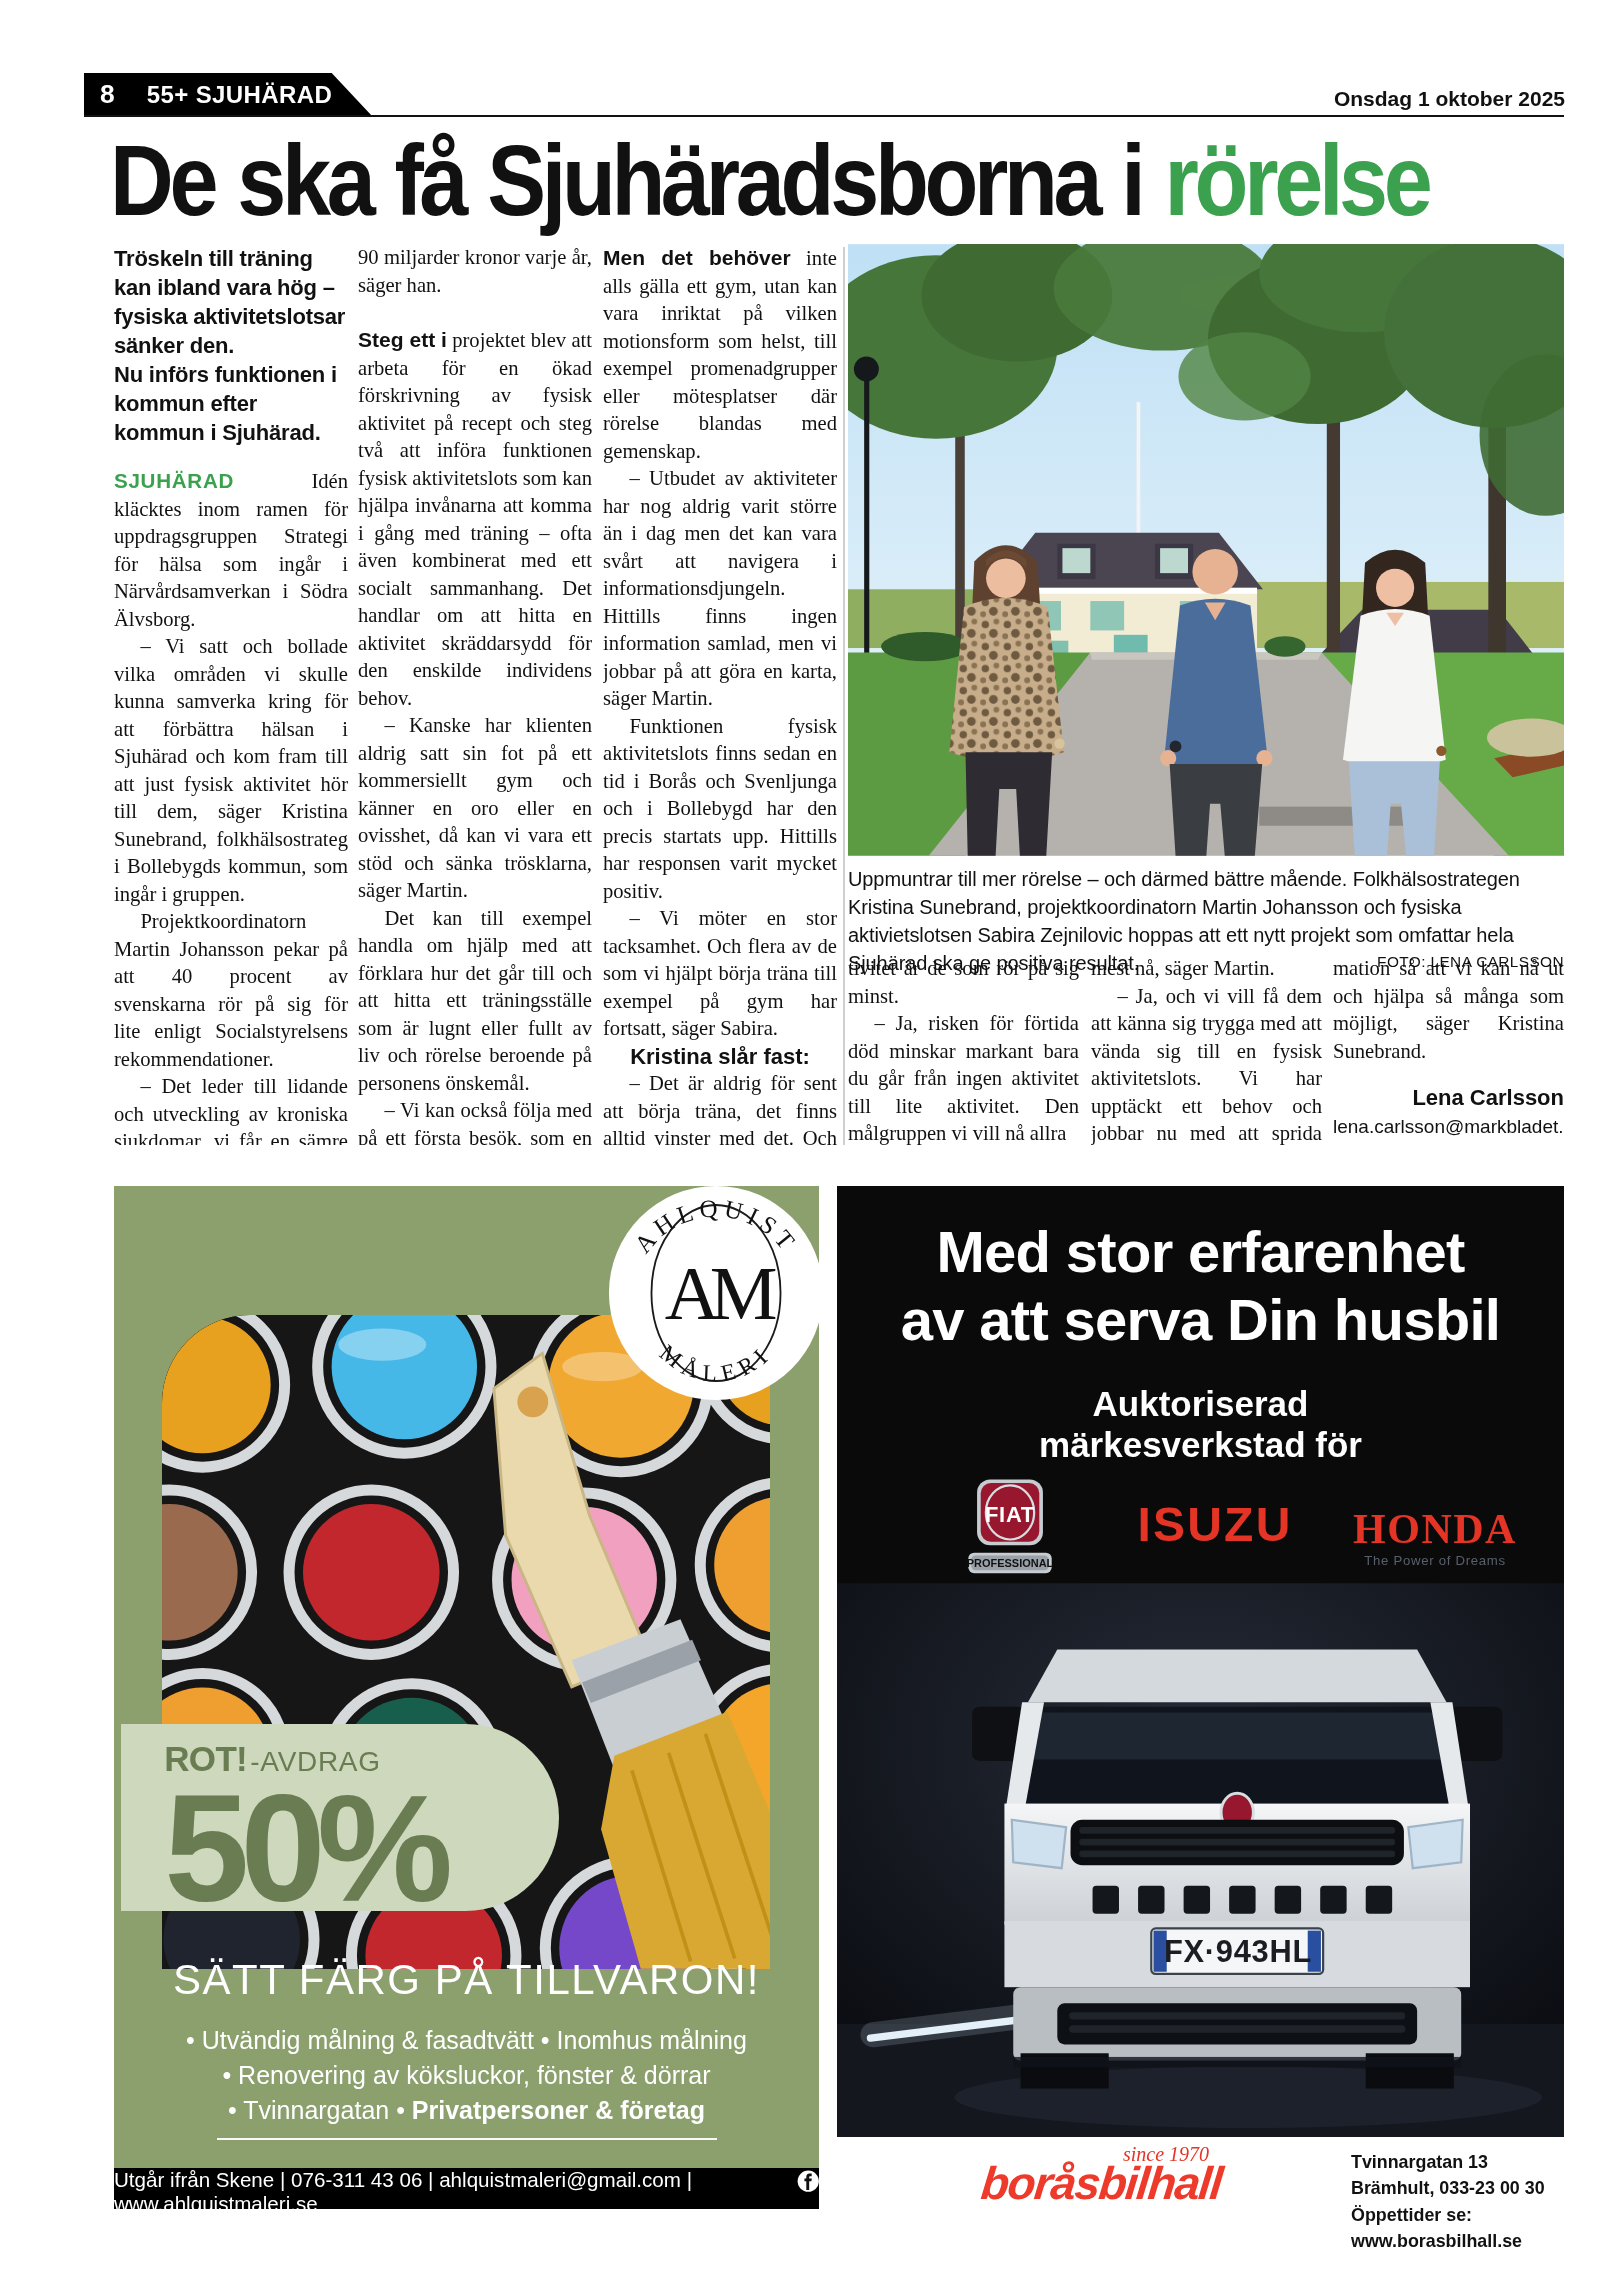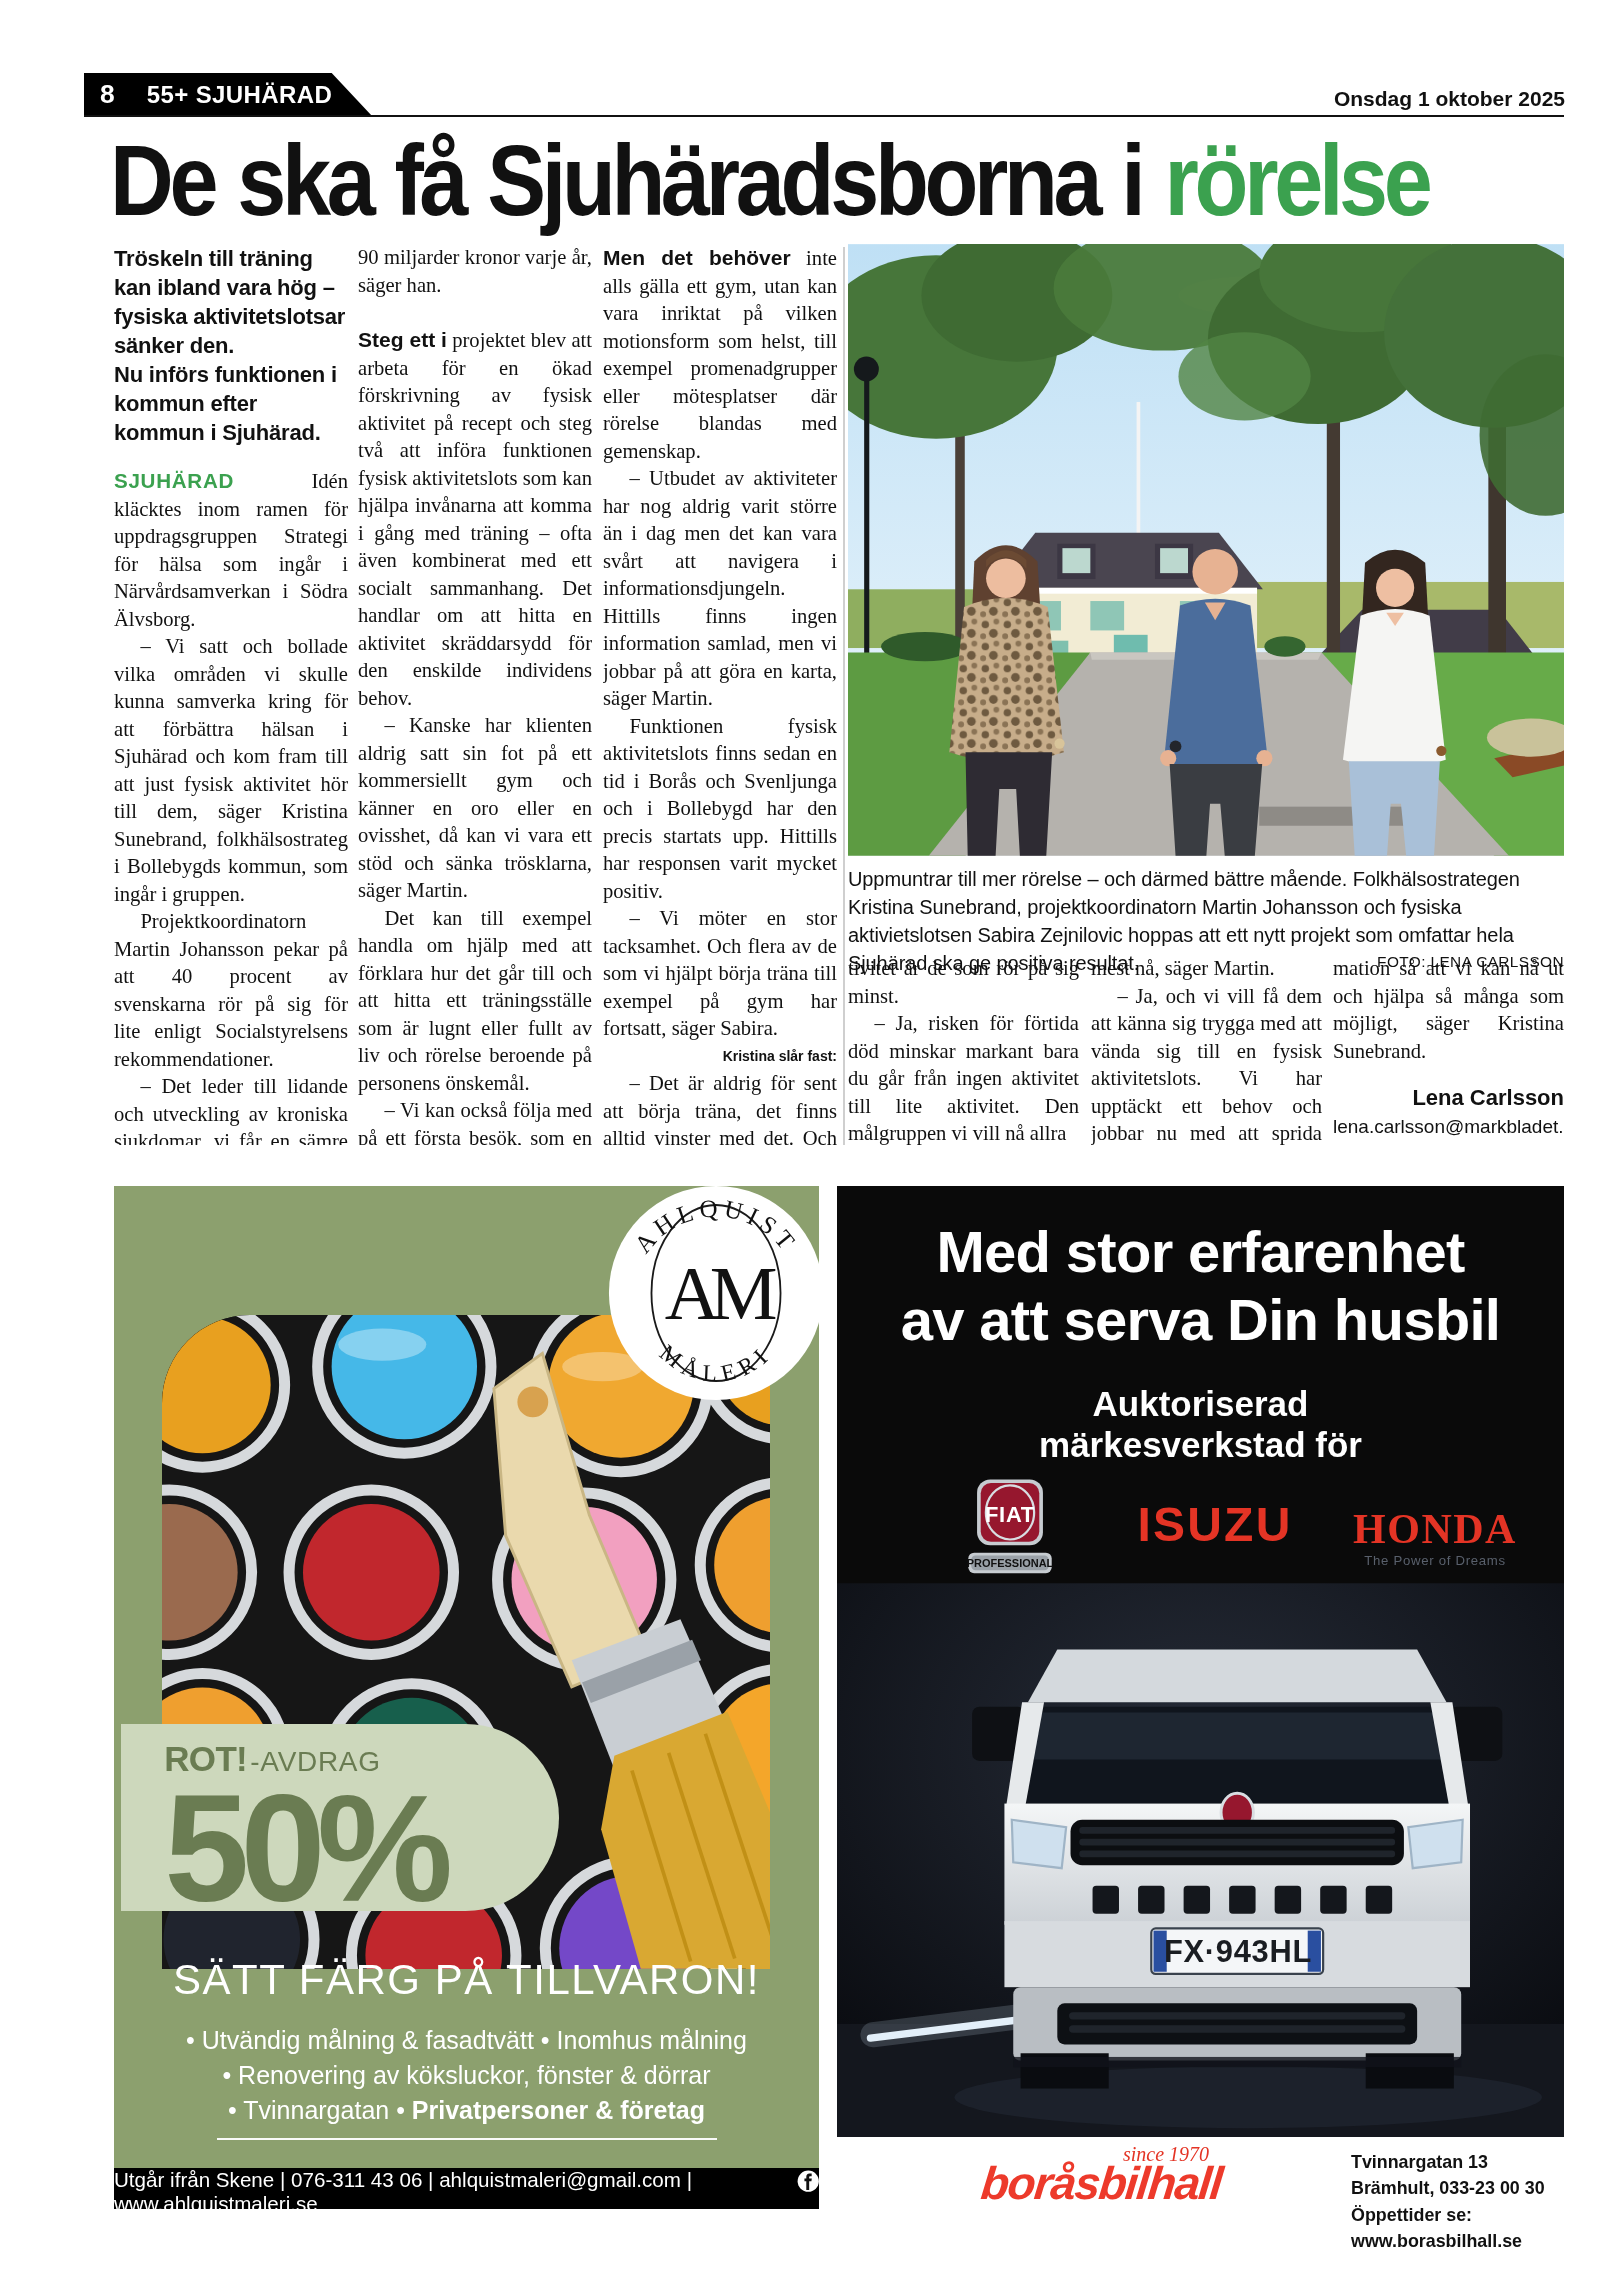--- a/index.html
+++ b/index.html
@@ -26,22 +26,22 @@
   .col{font-size:20.6px;line-height:27.5px;text-align:justify;overflow:hidden;}
   .col p{margin:0;}
   .col p.ind{text-indent:26.4px;}
   .intro{font-family:"Liberation Sans",sans-serif;font-weight:700;
          font-size:22px;line-height:29px;text-align:left;letter-spacing:-0.2px;
          margin-bottom:20px;}
   .intro p{margin:0;}
   .lead-sans{font-family:"Liberation Sans",sans-serif;font-weight:700;font-size:21px;}
   .kicker{font-family:"Liberation Sans",sans-serif;font-weight:700;font-size:20.6px;
           color:#3BA14F;letter-spacing:0.7px;}
-  .subhead{font-family:"Liberation Sans",sans-serif;font-weight:700;font-size:14px;
-           text-align:right;margin-top:26.4px;}
+  .subhead{font-family:"Liberation Sans",sans-serif;font-weight:700;font-size:22px;
+           text-align:center;margin-top:26.4px;}
   .gap{height:27px;}
   .colrule{left:843px;top:247px;width:1.5px;height:898px;background:#cfcfcf;}
   .caption{left:848px;top:865px;width:716px;font-family:"Liberation Sans",sans-serif;
            font-size:20px;line-height:28px;letter-spacing:-0.1px;color:#111;}
   .fotocredit{position:absolute;right:0;bottom:1.5px;font-size:15.4px;letter-spacing:0.4px;}
   .byline{margin-top:19px;text-align:right;font-family:"Liberation Sans",sans-serif;}
   .byline .bname{font-weight:700;font-size:22px;}
   .byline .bmail{font-size:19px;margin-top:1.5px;}
   
   .ad1{left:114px;top:1186px;width:705px;height:1023px;background:#8CA06E;}

